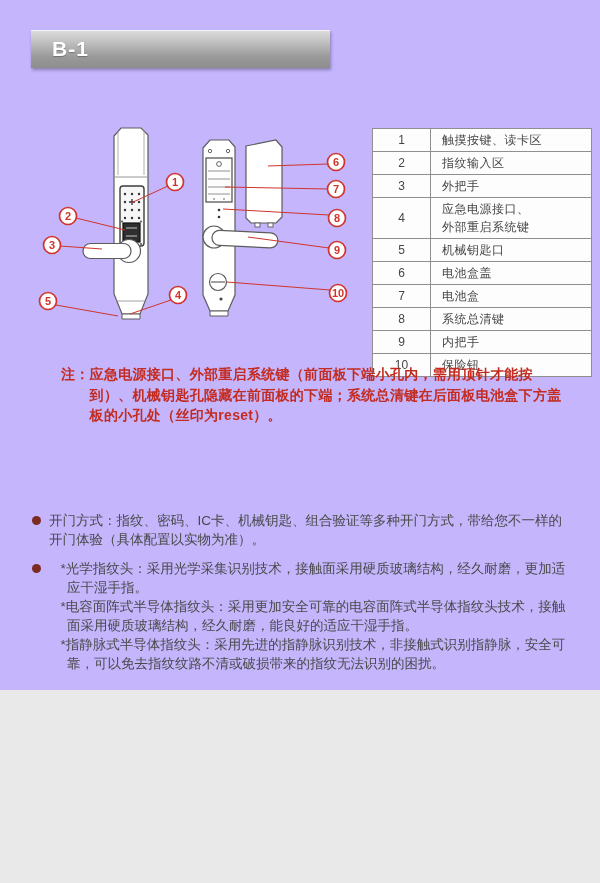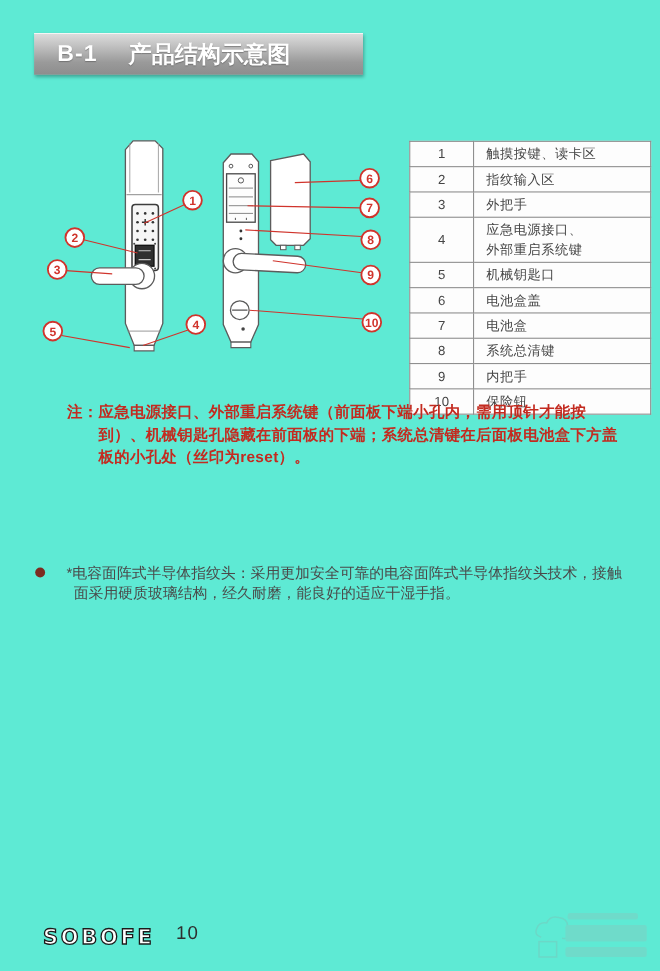--- a/index.html
+++ b/index.html
@@ -1,18 +1,18 @@
 <!DOCTYPE html>
 <html><head>
 <meta charset="utf-8">
 <style>
   html,body{margin:0;padding:0;background:#e9e9e9;}
   .page{
-    position:relative;width:600px;height:883px;margin:0 auto;
-    background:#5eead4;overflow:hidden;
+    position:relative;width:600px;height:690px;margin:0 auto;
+    background:#c4b5fd;overflow:hidden;
     font-family:"Liberation Sans","DejaVu Sans",sans-serif;
   }
   
   .hbar{
     position:absolute;left:31px;height:38px;
     background:linear-gradient(180deg,#dedede 0%,#c2c2c2 30%,#9a9a9a 70%,#8d8d8d 100%);
     box-shadow:1px 2px 3px rgba(0,0,0,.30), inset 0 1px 0 rgba(255,255,255,.7);
     display:flex;align-items:center;padding-left:21px;gap:28px;
     color:#ffffff;font-size:21px;font-weight:bold;
     text-shadow:0 1px 1px rgba(80,80,80,.55);
@@ -45,21 +45,20 @@
   .page-number{position:absolute;left:160px;top:839px;font-size:17px;color:#2e2e2e;letter-spacing:1px;}
   .watermark{position:absolute;left:482px;top:826px;opacity:.22;}
 </style>
 </head>
 <body>
 
 <div class="page">
 
   <div class="hbar" id="bar-b1">
     <span class="code">B-1</span>
-    <span class="title">产品结构示意图</span>
   </div>
 
   <svg class="diagram" width="330" height="245" viewBox="0 0 330 245">
     <g stroke="#5c5c5c" stroke-width="1.2" fill="#ffffff">
 
       <path d="M84,18 L91,10 L111,10 L118,17 L118,176 L110,196 L92,196 L84,176 Z"></path>
       <path d="M88,12 V57 M114,12 V57" stroke="#9a9a9a" stroke-width="0.8" fill="none"></path>
       <path d="M85,59 H117" stroke="#8a8a8a" stroke-width="0.9" fill="none"></path>
       <rect x="90" y="68" width="24" height="60" rx="3" stroke="#3d3d3d" stroke-width="1.4" fill="#f6f6f6"></rect>
 
@@ -227,21 +226,27 @@
 
   <div class="note">
     <span class="note-label">注：</span>
     <span class="note-text">应急电源接口、外部重启系统键（前面板下端小孔内，需用顶针才能按到）、机械钥匙孔隐藏在前面板的下端；系统总清键在后面板电池盒下方盖板的小孔处（丝印为reset）。</span>
   </div>
 
 
   <div class="features">
     <div class="feature">
       <span class="dot"></span>
+      <p>开门方式：指纹、密码、IC卡、机械钥匙、组合验证等多种开门方式，带给您不一样的开门体验（具体配置以实物为准）。</p>
+    </div>
+    <div class="feature">
+      <span class="dot"></span>
+      <p class="sub">*光学指纹头：采用光学采集识别技术，接触面采用硬质玻璃结构，经久耐磨，更加适应干湿手指。</p>
       <p class="sub">*电容面阵式半导体指纹头：采用更加安全可靠的电容面阵式半导体指纹头技术，接触面采用硬质玻璃结构，经久耐磨，能良好的适应干湿手指。</p>
+      <p class="sub">*指静脉式半导体指纹头：采用先进的指静脉识别技术，非接触式识别指静脉，安全可靠，可以免去指纹纹路不清或破损带来的指纹无法识别的困扰。</p>
     </div>
   </div>
 
   <svg class="footer-logo" width="130" height="26" viewBox="0 0 130 26">
     <text x="1" y="20" font-family="DejaVu Sans, sans-serif" font-size="19" font-weight="bold" letter-spacing="2.5" fill="#ffffff" stroke="#1b1b1b" stroke-width="1.2">SOBOFE</text>
   </svg>
   <span class="page-number">10</span>
 
   <svg class="watermark" width="112" height="54" viewBox="0 0 112 54">
     <g fill="none" stroke="#9a9a9a" stroke-width="1.4">

